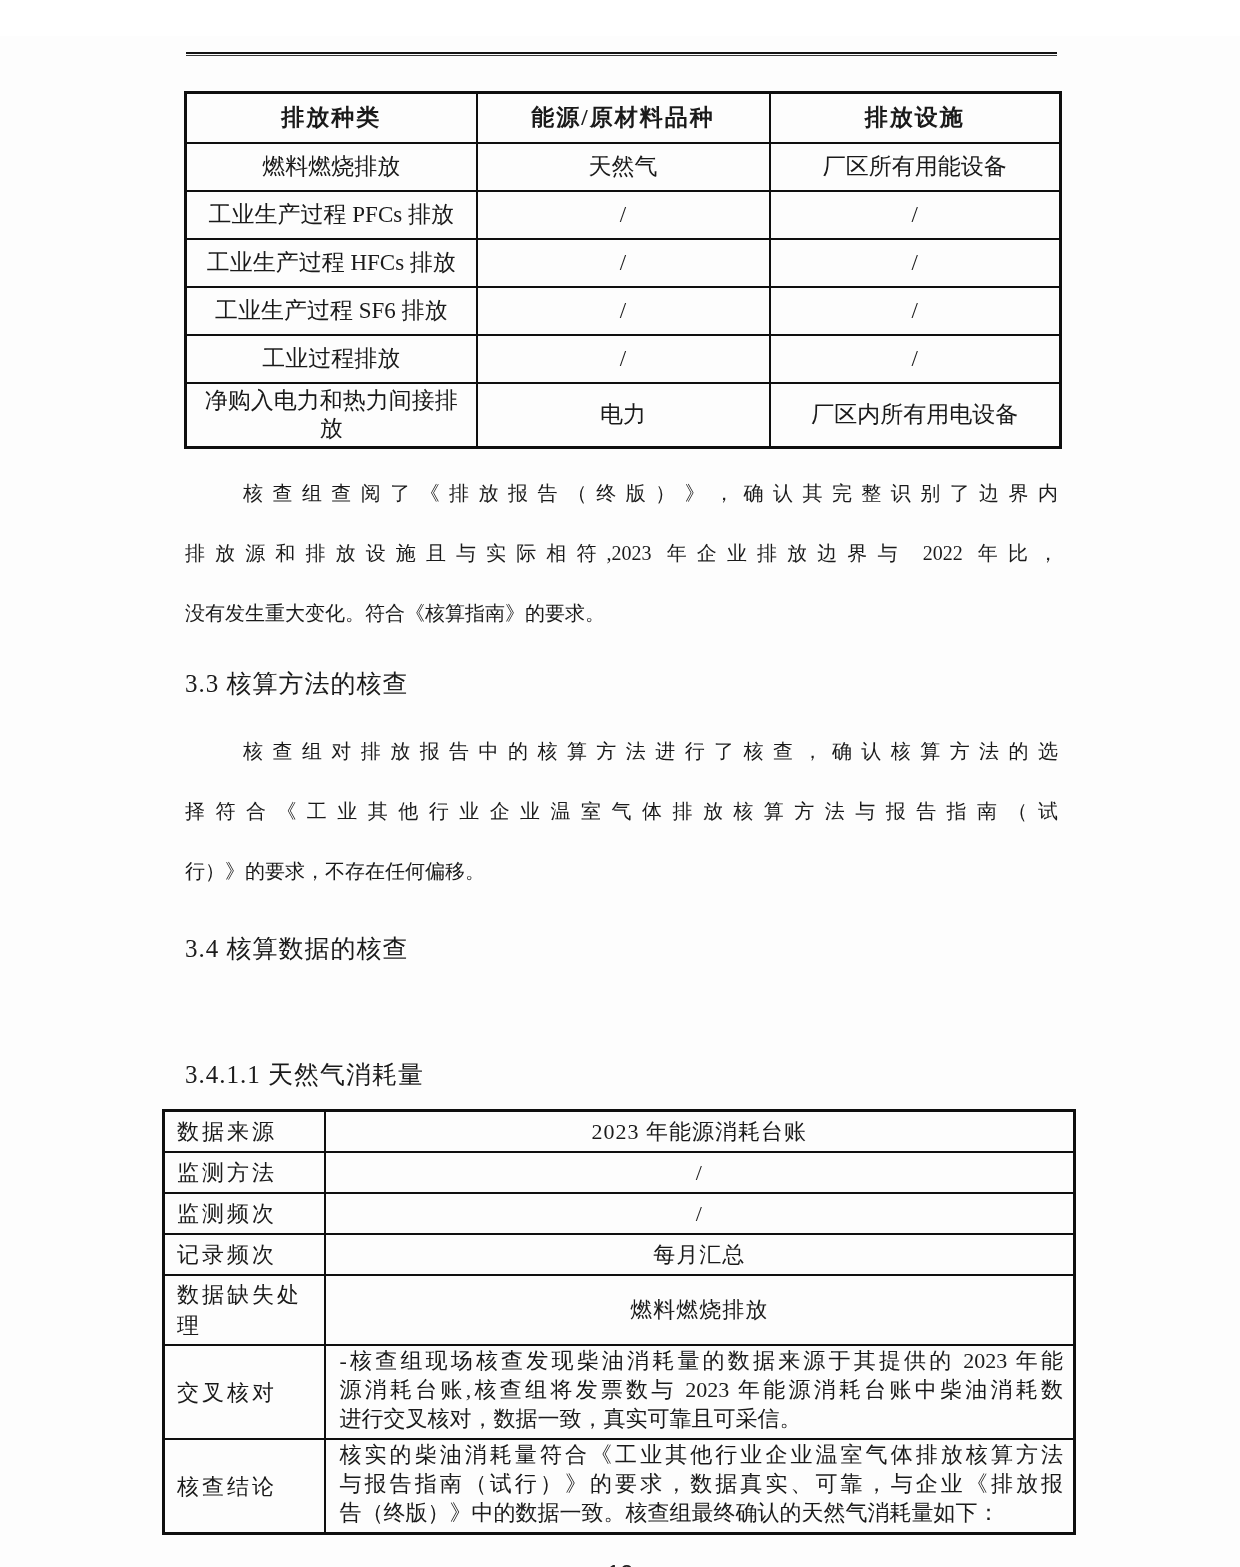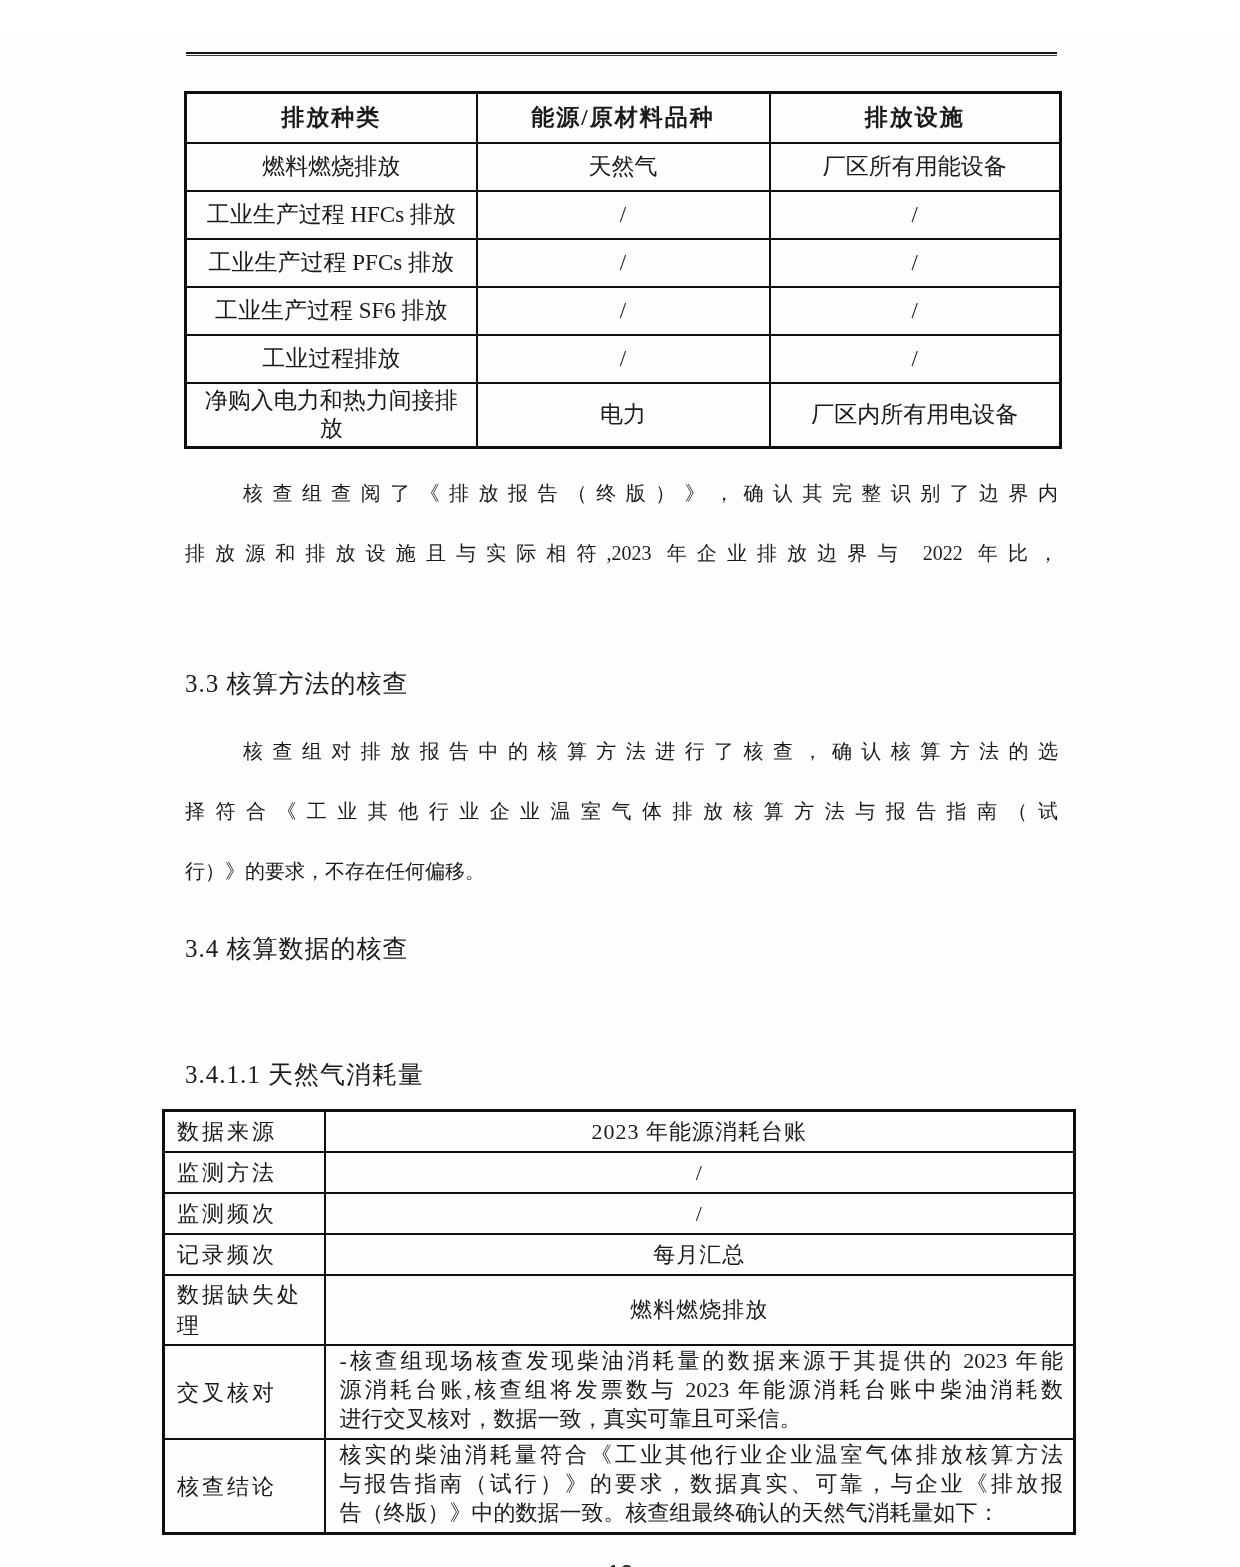--- a/index.html
+++ b/index.html
@@ -86,26 +86,26 @@
         <th>排放种类</th>
         <th>能源/原材料品种</th>
         <th>排放设施</th>
       </tr>
       <tr>
         <td>燃料燃烧排放</td>
         <td>天然气</td>
         <td>厂区所有用能设备</td>
       </tr>
       <tr>
-        <td>工业生产过程 HFCs 排放</td>
+        <td>工业生产过程 PFCs 排放</td>
         <td>/</td>
         <td>/</td>
       </tr>
       <tr>
-        <td>工业生产过程 PFCs 排放</td>
+        <td>工业生产过程 HFCs 排放</td>
         <td>/</td>
         <td>/</td>
       </tr>
       <tr>
         <td>工业生产过程 SF6 排放</td>
         <td>/</td>
         <td>/</td>
       </tr>
       <tr>
         <td>工业过程排放</td>
@@ -116,20 +116,21 @@
         <td>净购入电力和热力间接排放</td>
         <td>电力</td>
         <td>厂区内所有用电设备</td>
       </tr>
     </tbody>
   </table>
 
   <div class="para" style="top:427px">
     <div class="pline fill ind">核查组查阅了《排放报告（终版）》，确认其完整识别了边界内</div>
     <div class="pline fill">排放源和排放设施且与实际相符,2023 年企业排放边界与 2022 年比，</div>
+    <div class="pline">没有发生重大变化。符合《核算指南》的要求。</div>
   </div>
 
   <h3 class="hd" style="top:633px">3.3 核算方法的核查</h3>
 
   <div class="para" style="top:685px">
     <div class="pline fill ind">核查组对排放报告中的核算方法进行了核查，确认核算方法的选</div>
     <div class="pline fill">择符合《工业其他行业企业温室气体排放核算方法与报告指南（试</div>
     <div class="pline">行）》的要求，不存在任何偏移。</div>
   </div>
 

